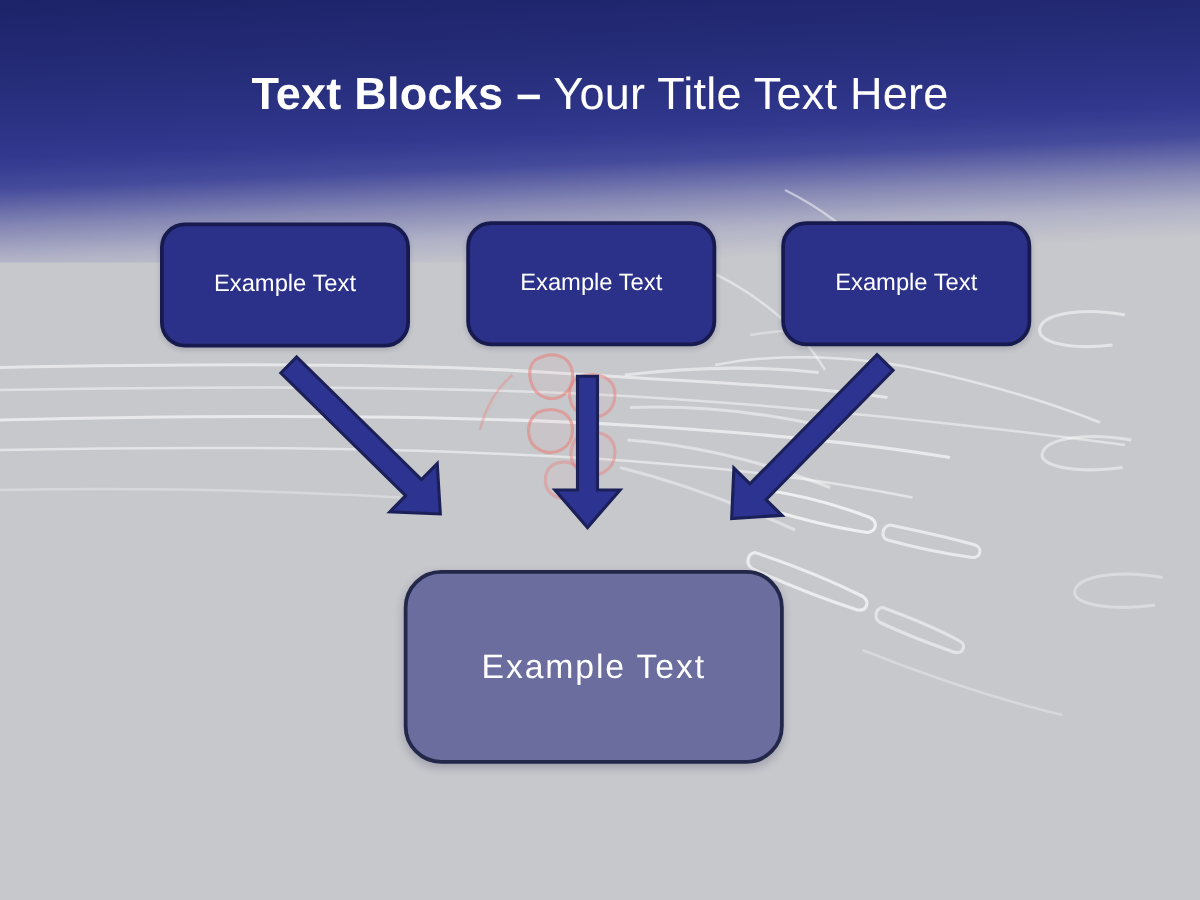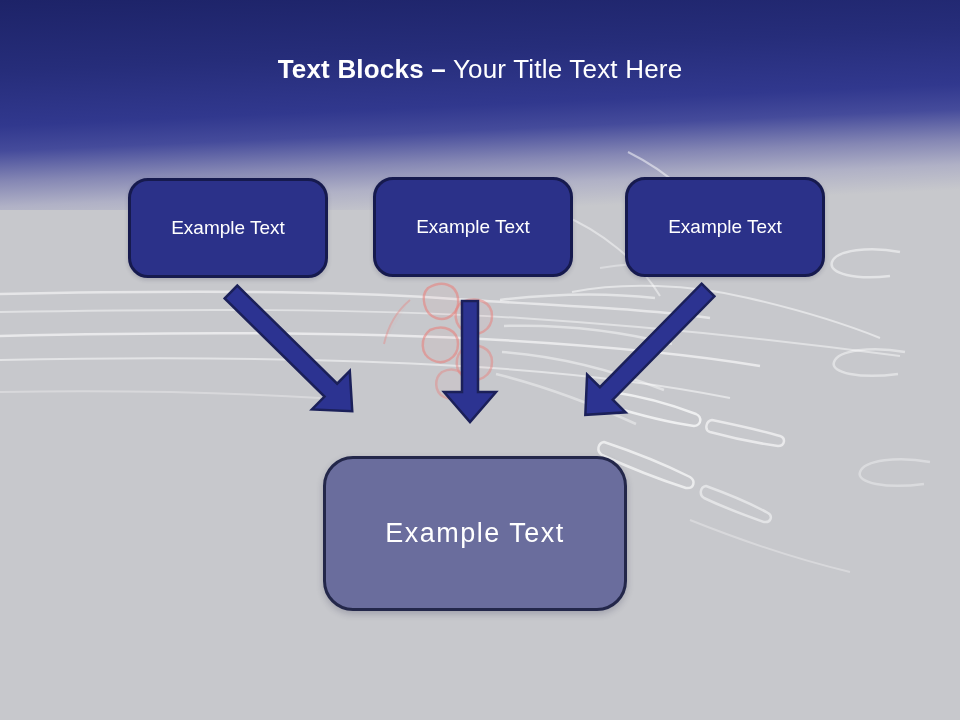--- a/index.html
+++ b/index.html
@@ -16,21 +16,21 @@
       #262d7a 28%,
       var(--header-gradient-mid,#31388e) 50%,
       #454b9b 60%,
       #8587b4 72%,
       #b0b1c6 82%,
       var(--background,#c7c8cc) 92%);
   }
   .title{
     position:absolute;left:0;top:54px;width:100%;
     text-align:center;color:var(--title-text,#ffffff);
-    font-size:26px;letter-spacing:0.2px;white-space:nowrap;
+    font-size:36px;letter-spacing:0.2px;white-space:nowrap;
   }
   .title .bold{font-weight:bold;}
   .title .regular{font-weight:normal;}
   
   .xray{position:absolute;left:0;top:0;width:960px;height:720px;pointer-events:none;}
   
   .block{
     position:absolute;width:200px;height:100px;border-radius:20px;
     background:var(--block-fill,#2b3189);
     border:3px solid var(--block-border,#161a4e);

